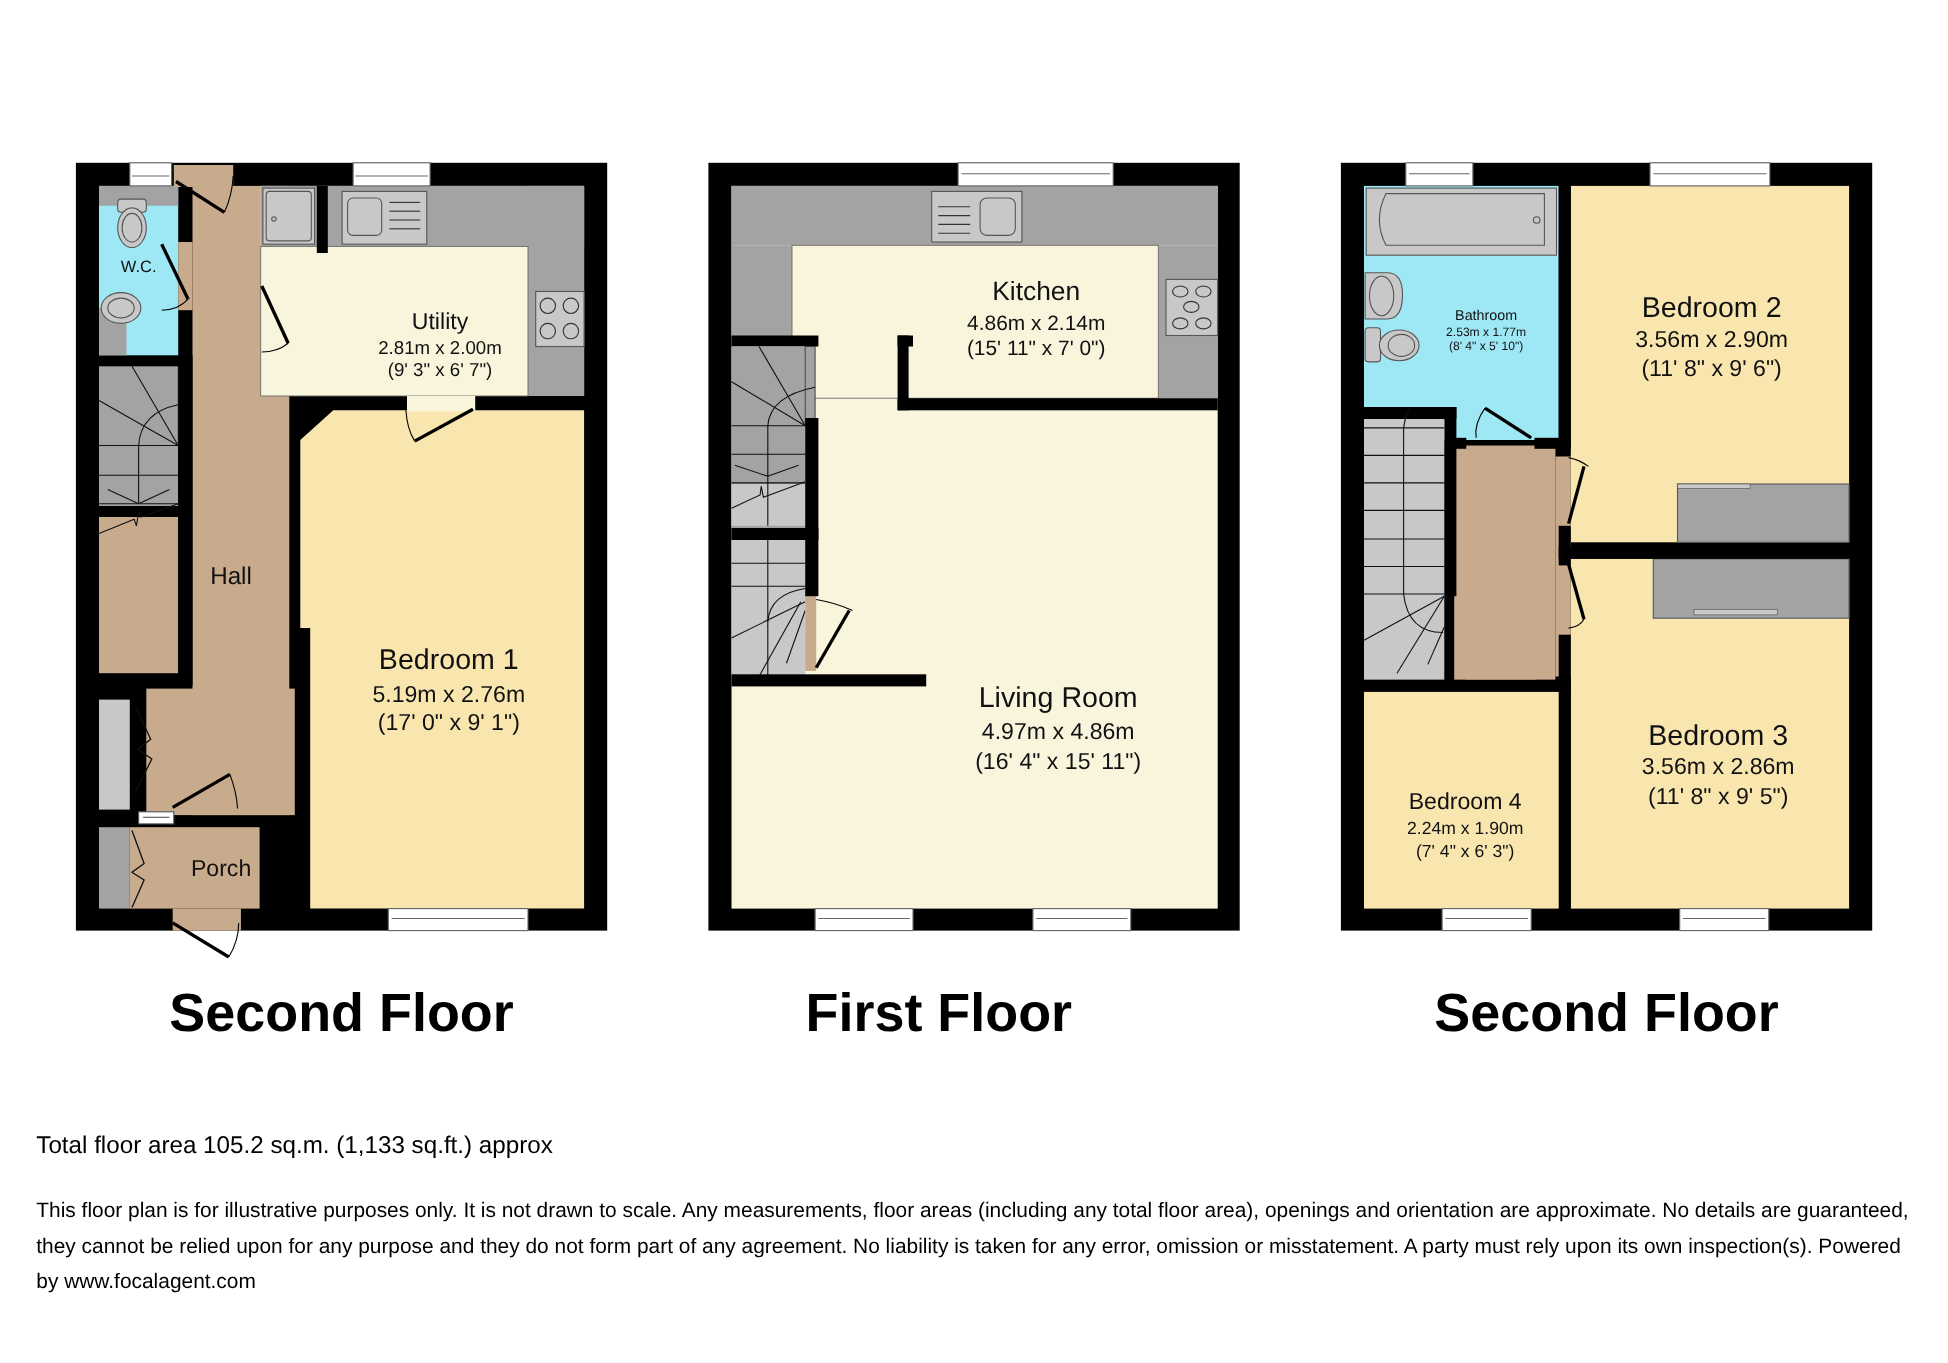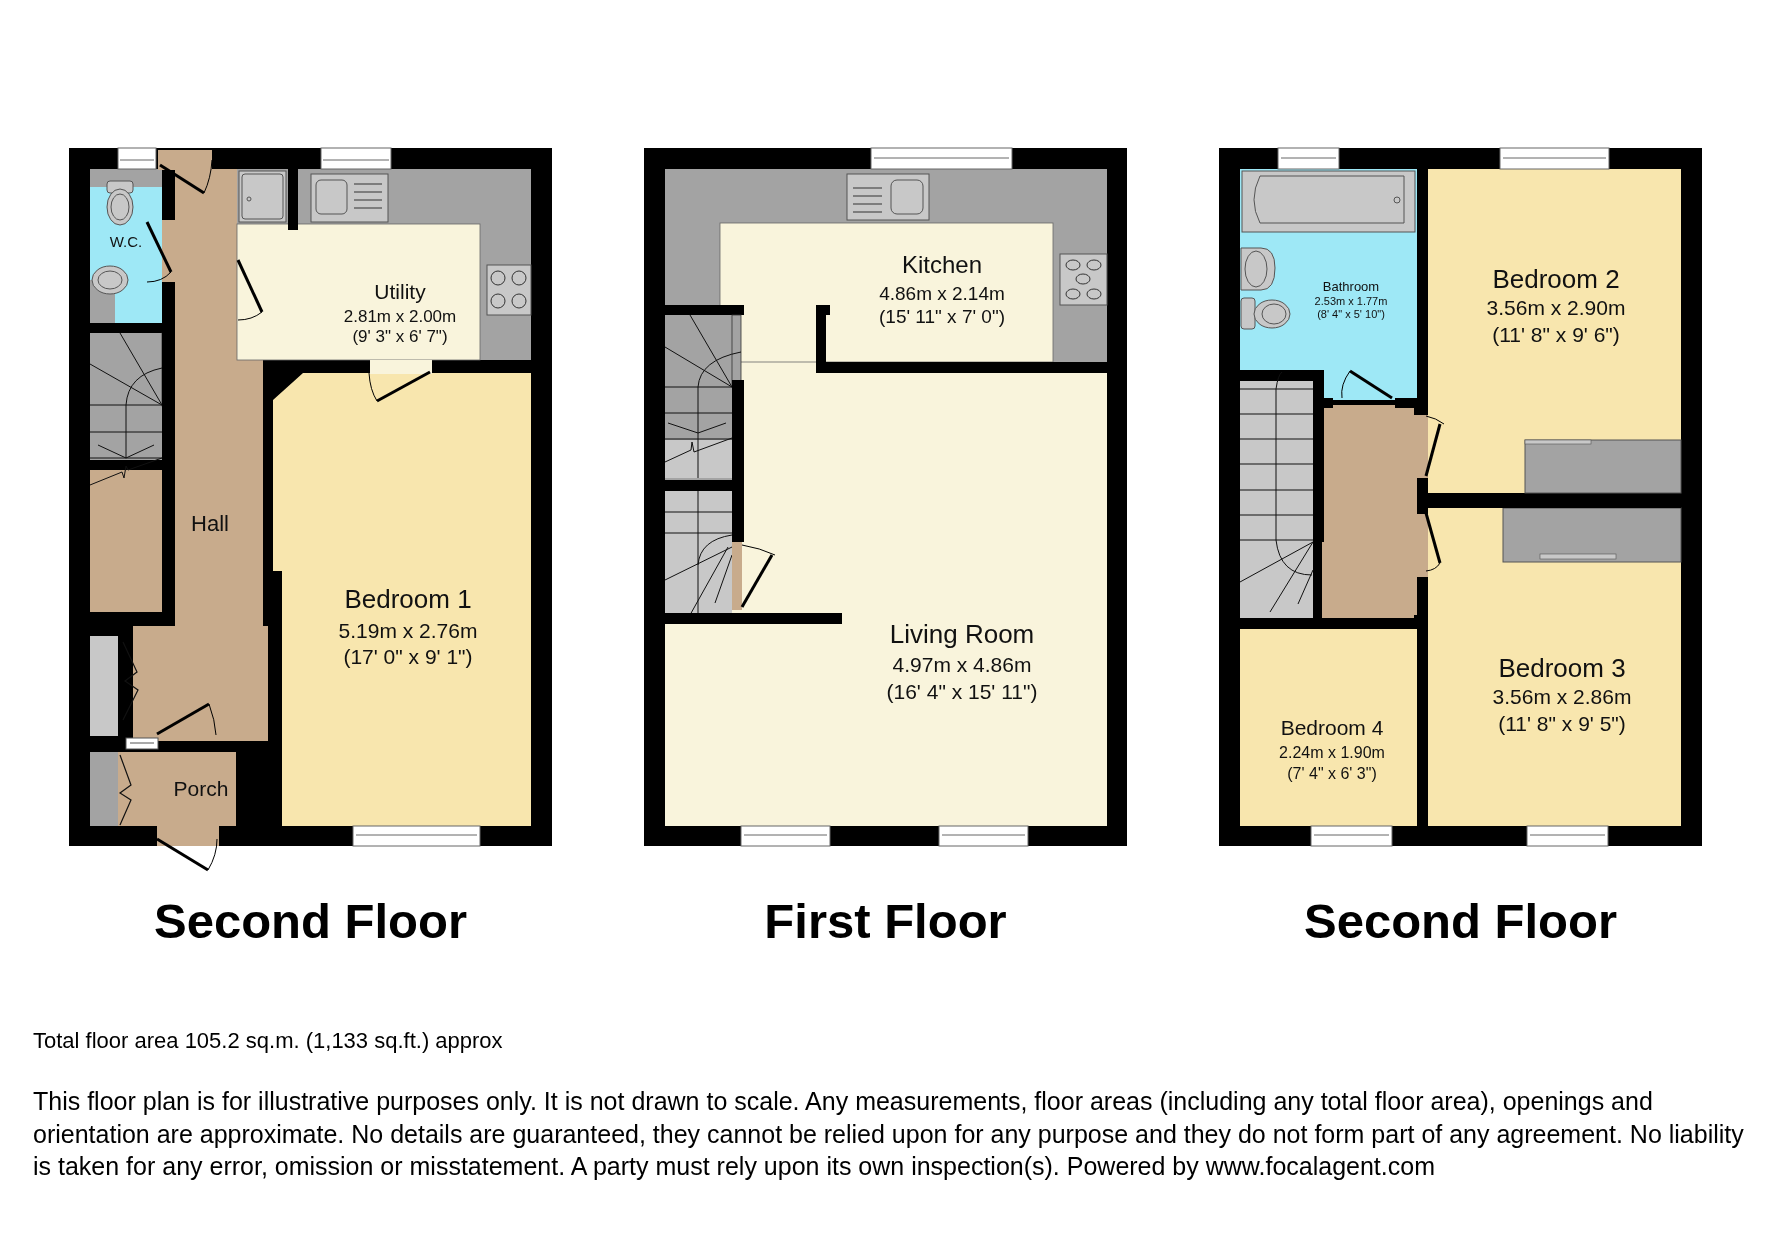--- a/index.html
+++ b/index.html
@@ -3,21 +3,21 @@
 <meta charset="utf-8">
 <style>
   html, body { margin: 0; padding: 0; background: #ffffff; }
   body { width: 1771px; height: 1239px; position: relative; overflow: hidden;
          font-family: "Liberation Sans", sans-serif; color: #000; }
   svg.plan { position: absolute; left: 0; top: 0; }
   .room-label { font-family: "Liberation Sans", sans-serif; fill: #111; text-anchor: middle; }
   .floor-title { position: absolute; font-family: "Liberation Sans", sans-serif; font-weight: bold;
                  font-size: 49px; text-align: center; width: 483px; top: 893px; line-height: 56px; }
   .total-area { position: absolute; left: 33px; top: 1026px; font-size: 22px; line-height: 30px; }
-  .disclaimer { position: absolute; left: 33px; top: 1085px; width: 1720px; font-size: 25px; line-height: 32.5px; }
+  .disclaimer { position: absolute; left: 33px; top: 1085px; width: 1720px; font-size: 19px; line-height: 32.5px; }
 </style>
 </head>
 <body>
 
 <svg class="plan" width="1771" height="1239" viewBox="0 0 1771 1239" xmlns="http://www.w3.org/2000/svg">
 
   <g>
 
     <rect x="69" y="148" width="483" height="698" fill="#000"></rect>
 
@@ -302,17 +302,17 @@
     <text class="room-label" x="1562" y="677" font-size="26">Bedroom 3</text>
     <text class="room-label" x="1562" y="704" font-size="21">3.56m x 2.86m</text>
     <text class="room-label" x="1562" y="731" font-size="21">(11' 8" x 9' 5")</text>
     <text class="room-label" x="1332" y="735" font-size="21">Bedroom 4</text>
     <text class="room-label" x="1332" y="758" font-size="16">2.24m x 1.90m</text>
     <text class="room-label" x="1332" y="779" font-size="16">(7' 4" x 6' 3")</text>
   </g>
 </svg>
 
 <div class="floor-title" style="left:69px;">Second Floor</div>
-<div class="floor-title" style="left:644px;">First Floor</div>
+<div class="floor-title" style="left:612px;">First Floor</div>
 <div class="floor-title" style="left:1219px;">Second Floor</div>
 
 <div class="total-area">Total floor area 105.2 sq.m. (1,133 sq.ft.) approx</div>
 <div class="disclaimer">This floor plan is for illustrative purposes only. It is not drawn to scale. Any measurements, floor areas (including any total floor area), openings and orientation are approximate. No details are guaranteed, they cannot be relied upon for any purpose and they do not form part of any agreement. No liability is taken for any error, omission or misstatement. A party must rely upon its own inspection(s). Powered by www.focalagent.com</div>
 
 </body></html>

